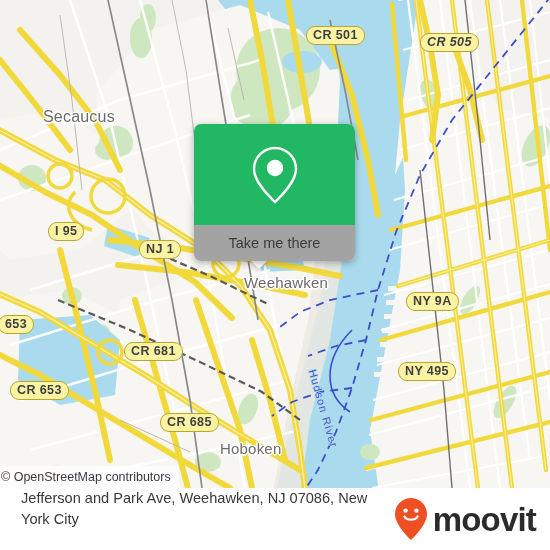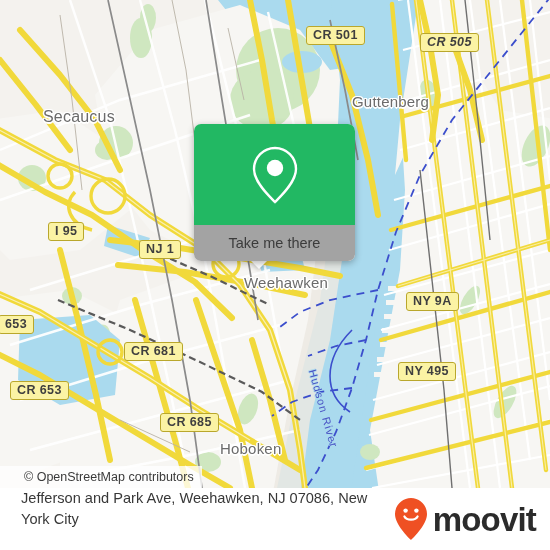--- a/index.html
+++ b/index.html
@@ -53,21 +53,21 @@
     background:#8e8e8e;
     border:2px solid #ffffff;
     box-sizing:border-box;
   }
 
   
   .shield {
     position: absolute;
     background: #fbf3a4;
     border: 1.4px solid #b9a72c;
-    border-radius: 3px;
+    border-radius: 9px;
     color: #3f3f3f;
     font-family: "Liberation Sans", sans-serif;
     font-size: 12.5px;
     font-weight: bold;
     letter-spacing: 0.4px;
     padding: 1px 6px 2px 6px;
     line-height: 14px;
     white-space: nowrap;
   }
 
@@ -87,21 +87,21 @@
   }
 
   
   #attribution {
     position: absolute;
     left: 0;
     bottom: 0;
     height: 22px;
     display: flex;
     align-items: center;
-    padding: 0 8px 0 24px;
+    padding: 0 8px 0 1px;
     background: rgba(255,255,255,0.78);
     color: #3a3a3a;
     font-size: 12.5px;
     font-family: "Liberation Sans", sans-serif;
     white-space: nowrap;
   }
 
   
   #popup {
     position: absolute;
@@ -387,21 +387,20 @@
 
         <g stroke="#3b4ecc" stroke-width="1.6" fill="none">
           <path d="M 352,330 C 338,344 330,360 330,376 C 330,392 338,404 350,412"></path>
         </g>
 
       </g>
     </svg>
 
     <div class="place-label" style="left:43px;top:108px;font-size:16px;">Secaucus</div>
 
-    <div class="place-label" style="left:352px;top:93px;">Guttenberg</div>
 
     <div class="town-dot" style="left:247px;top:280px;"></div>
     <div class="place-label" style="left:244px;top:274px;">Weehawken</div>
 
     <div class="place-label" style="left:208px;top:440px;padding-left:12px;">Hoboken</div>
 
     <div class="river-label" style="left:318px;top:368px;">Hudson River</div>
 
     <div class="shield" style="left:306px;top:26px;">CR 501</div>
     <div class="shield" style="left:420px;top:33px;font-style:italic;">CR 505</div>

